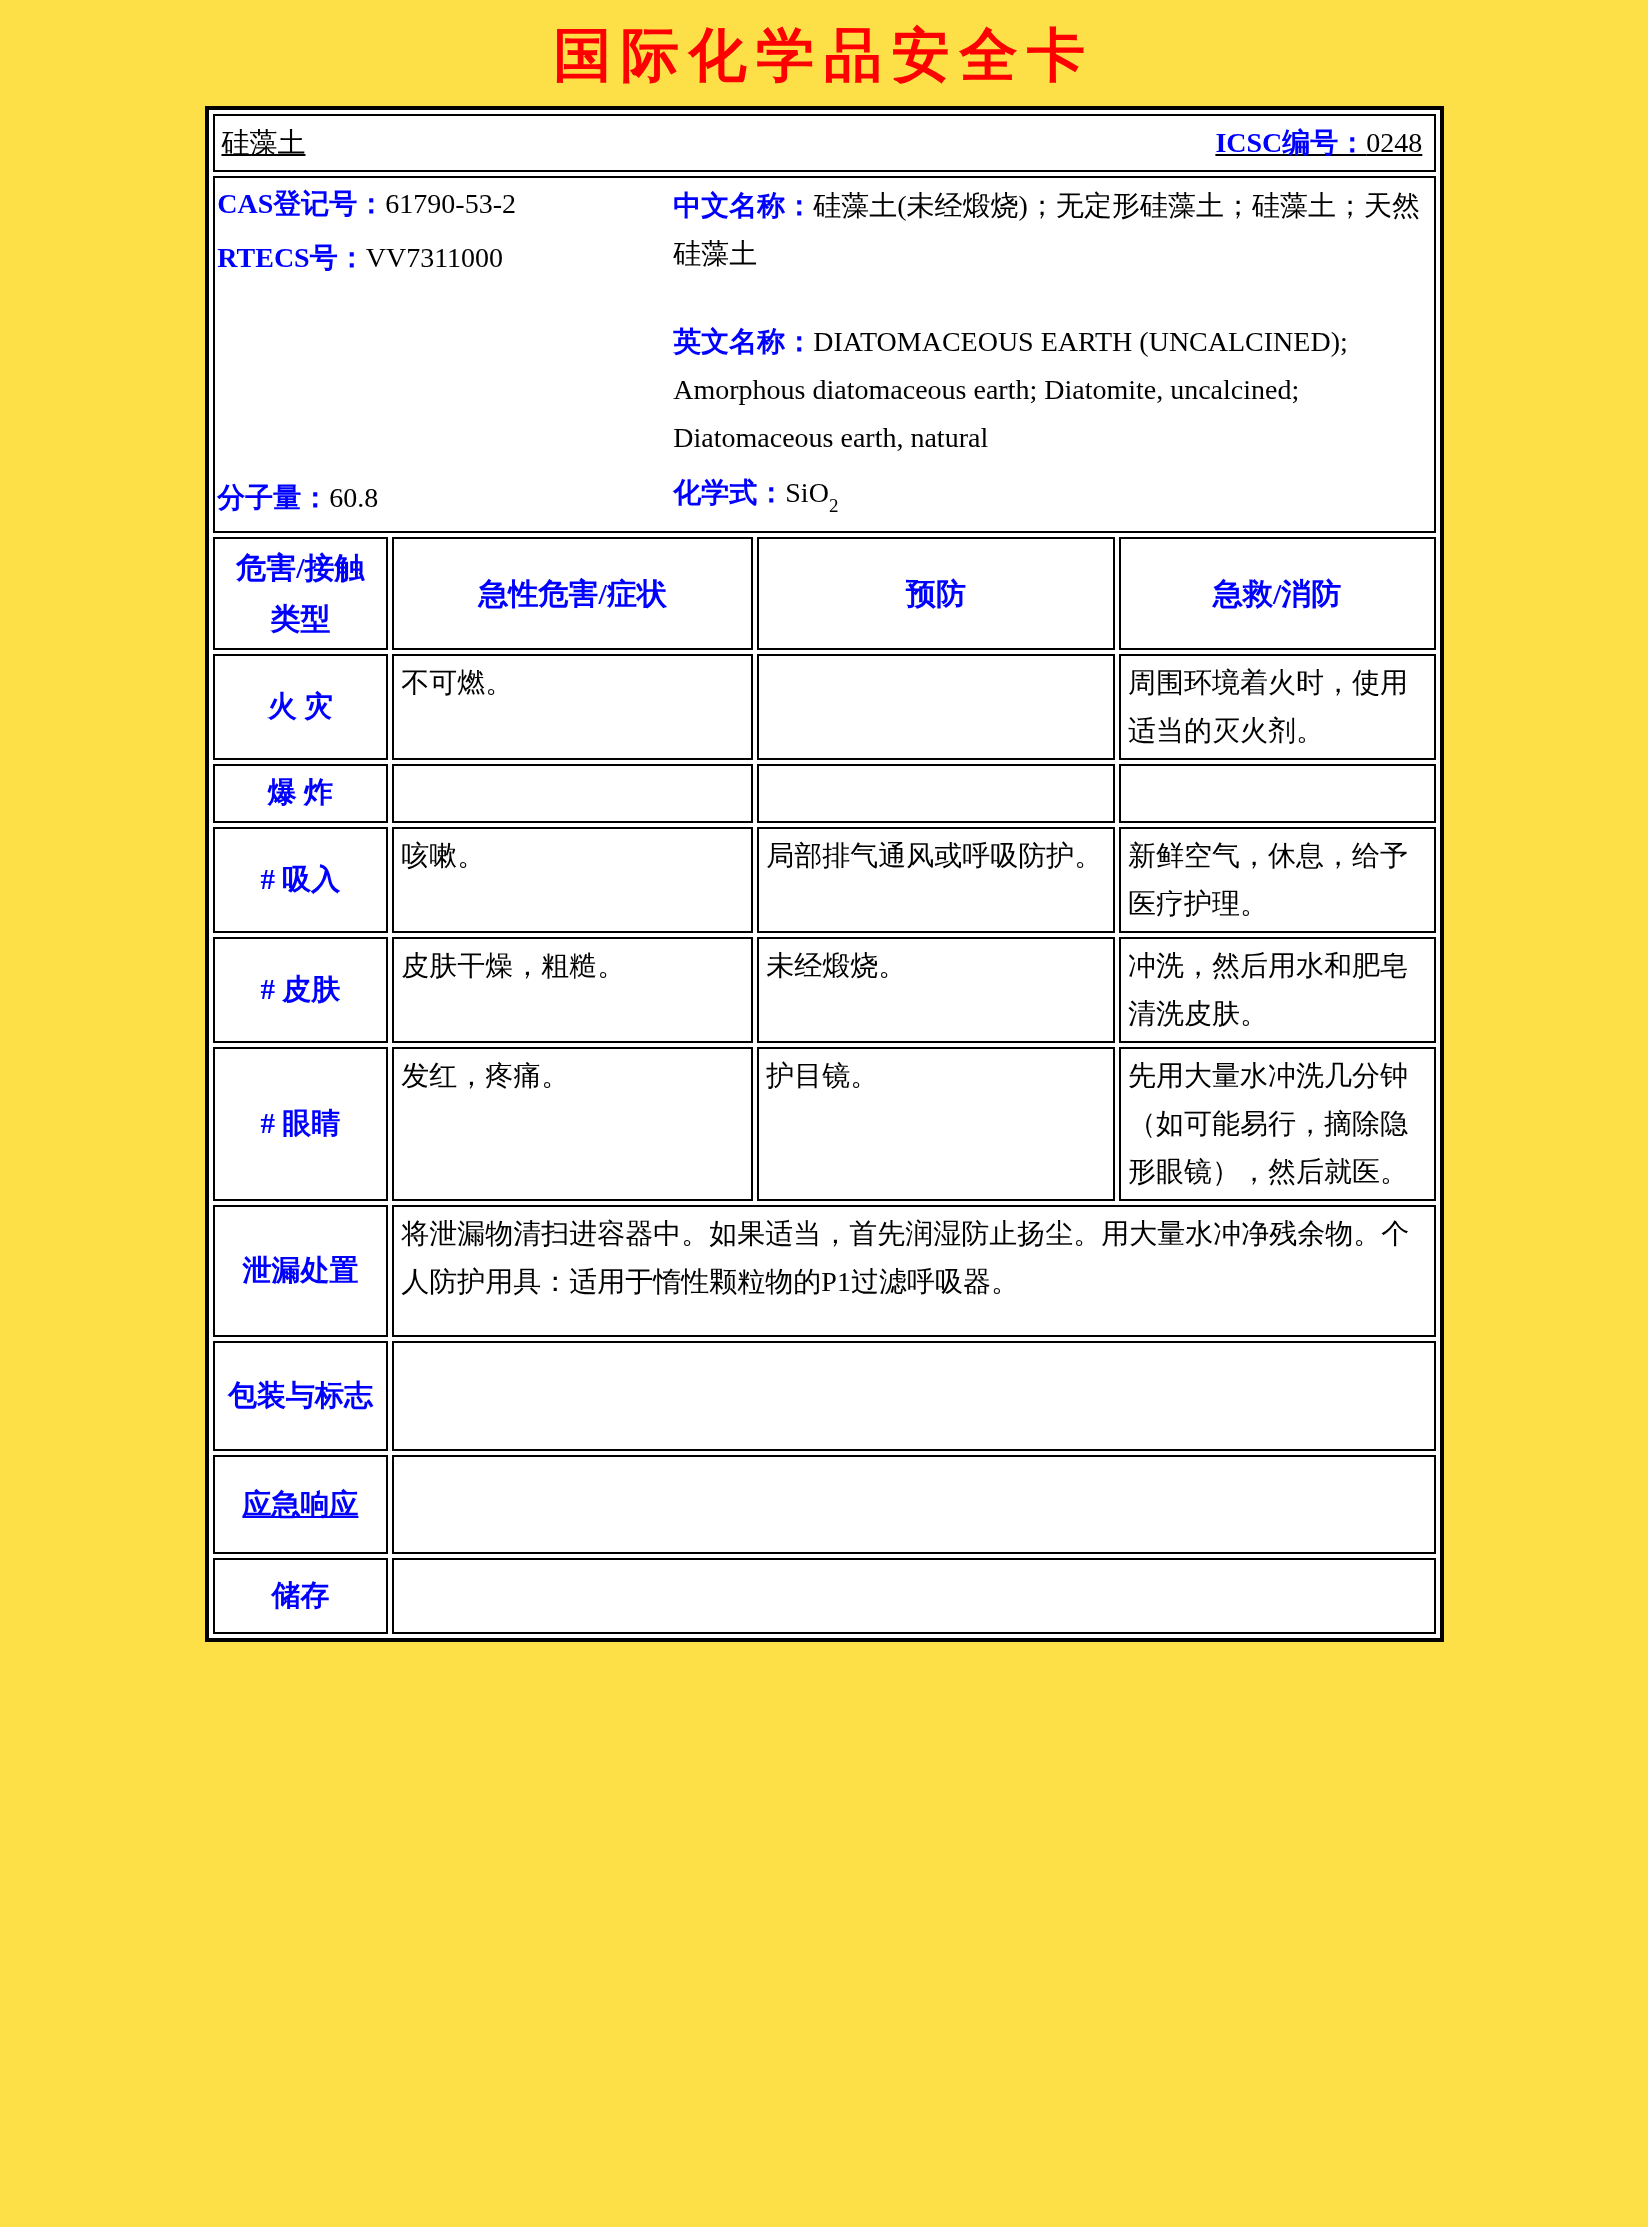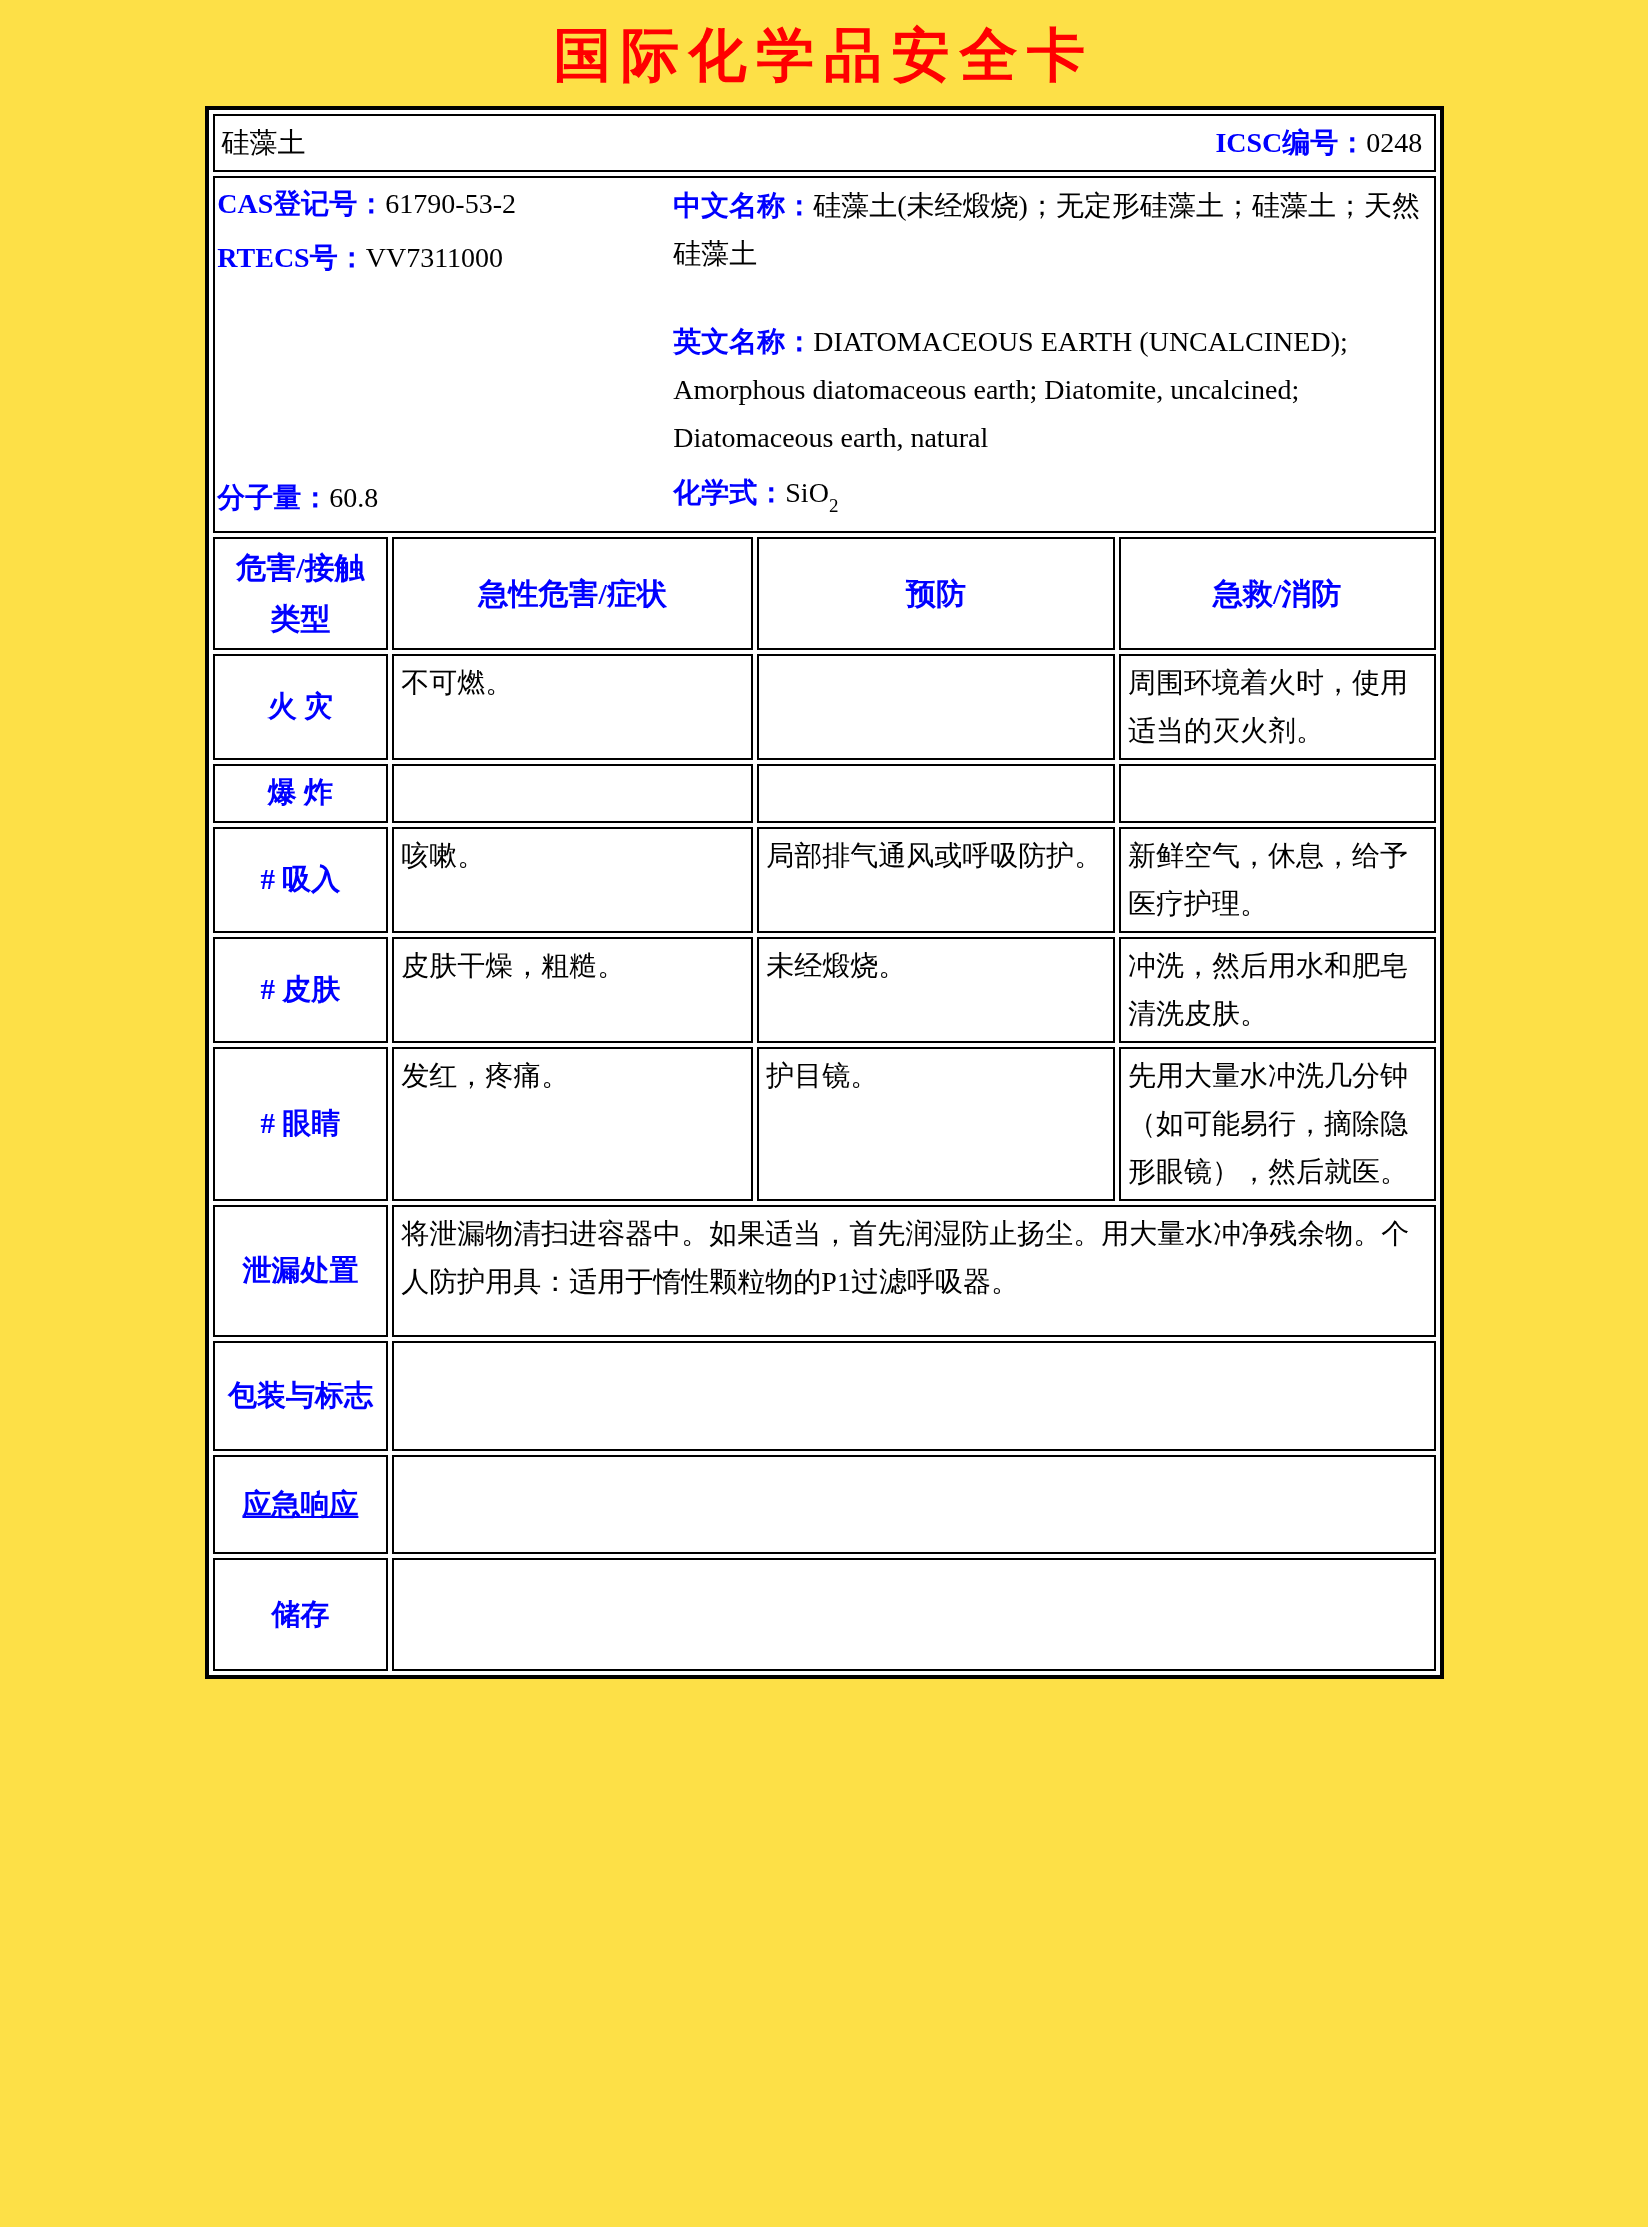--- a/index.html
+++ b/index.html
@@ -59,21 +59,21 @@
   .headcell {
     color: #0000ff;
     font-weight: bold;
     text-align: center;
     vertical-align: middle;
     font-size: 30px;
   }
   .prewrap { white-space: pre-line; }
   
   .r-name td { height: 56px; vertical-align: middle; }
-  .namebar { display: flex; justify-content: space-between; align-items: flex-end; }
+  .namebar { display: flex; justify-content: space-between; align-items: flex-end; text-decoration: underline; }
   .namebar .right { margin-right: 4.2px; }
   
   .r-id td { height: 351px; padding: 4.2px 2.8px; }
   .idgrid {
     display: grid;
     grid-template-columns: 456px 1fr;
     grid-template-rows: 1fr auto;
     height: 345px;
   }
   .idline { line-height: 1.55; margin-bottom: 11px; }
@@ -86,21 +86,21 @@
   .r-fire  td { height: 85px; }
   .r-expl  td { height: 43px;  }
   .r-cont  td { height: 43px;  }
   .r-inh   td { height: 85px; }
   .r-skin  td { height: 85px; }
   .r-eye   td { height: 143px; }
   .r-ing   td { height: 85px; }
   .r-spill td { height: 132px; }
   .r-pack  td { height: 110px; }
   .r-emer  td { height: 99px; text-decoration: underline; }
-  .r-stor  td { height: 113px; }
+  .r-stor  td { height: 76px; }
 </style>
 </head>
 <body>
 
 <div class="page">
 
   <h1 class="title">国际化学品安全卡</h1>
 
   <table class="card">
     <colgroup>

